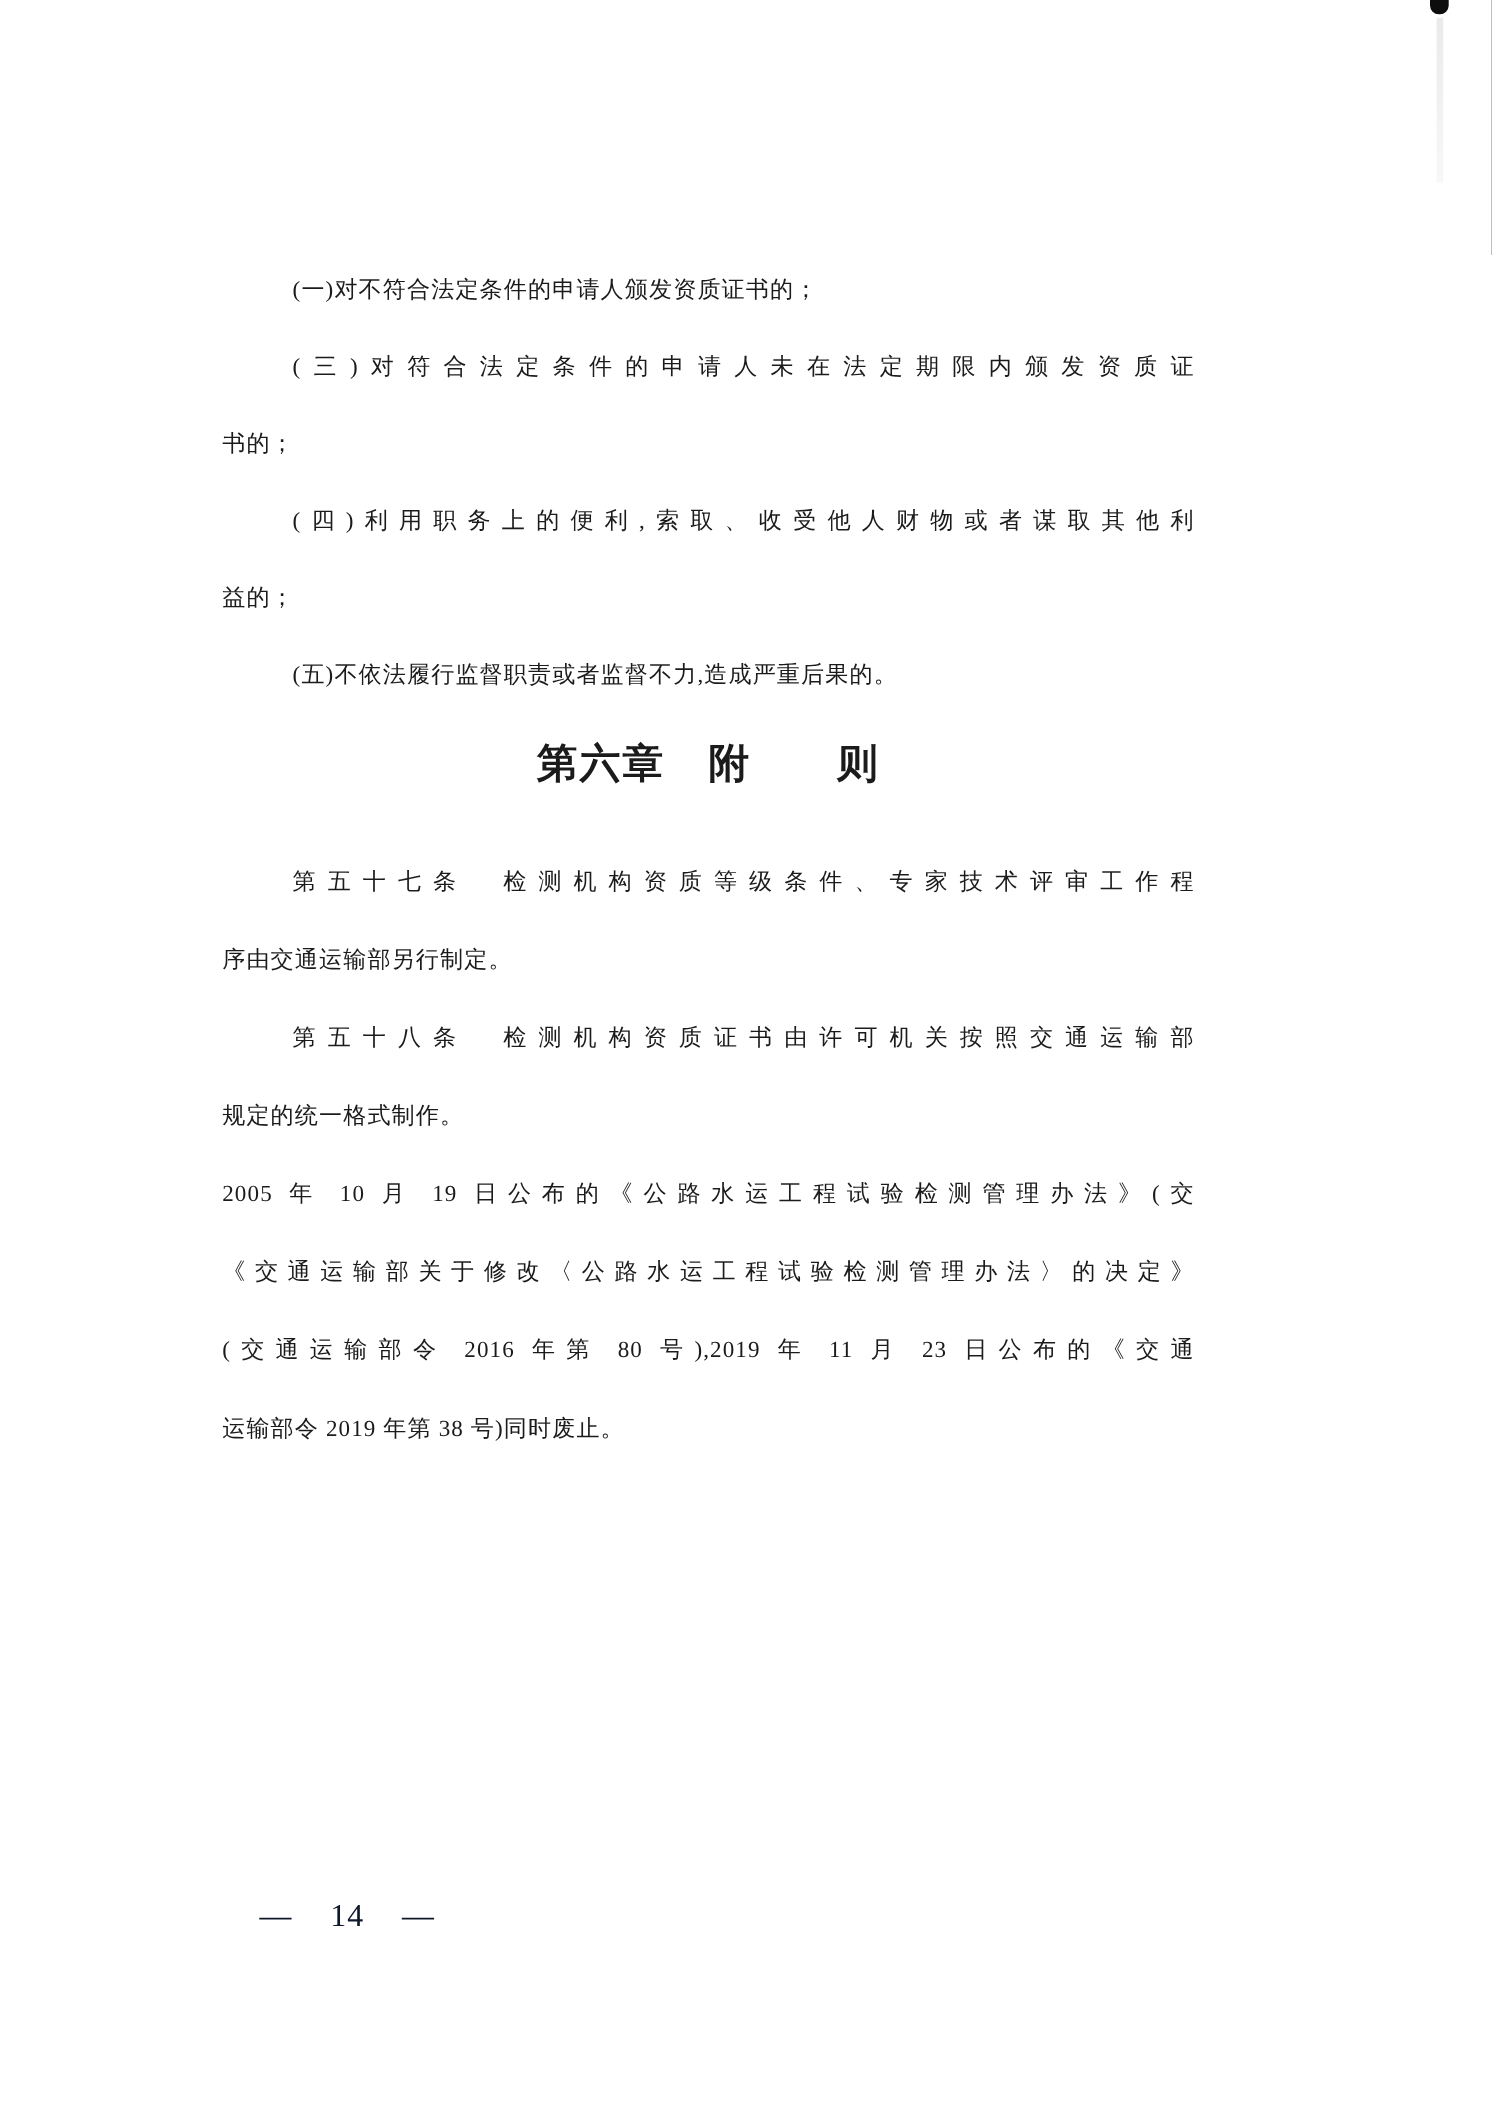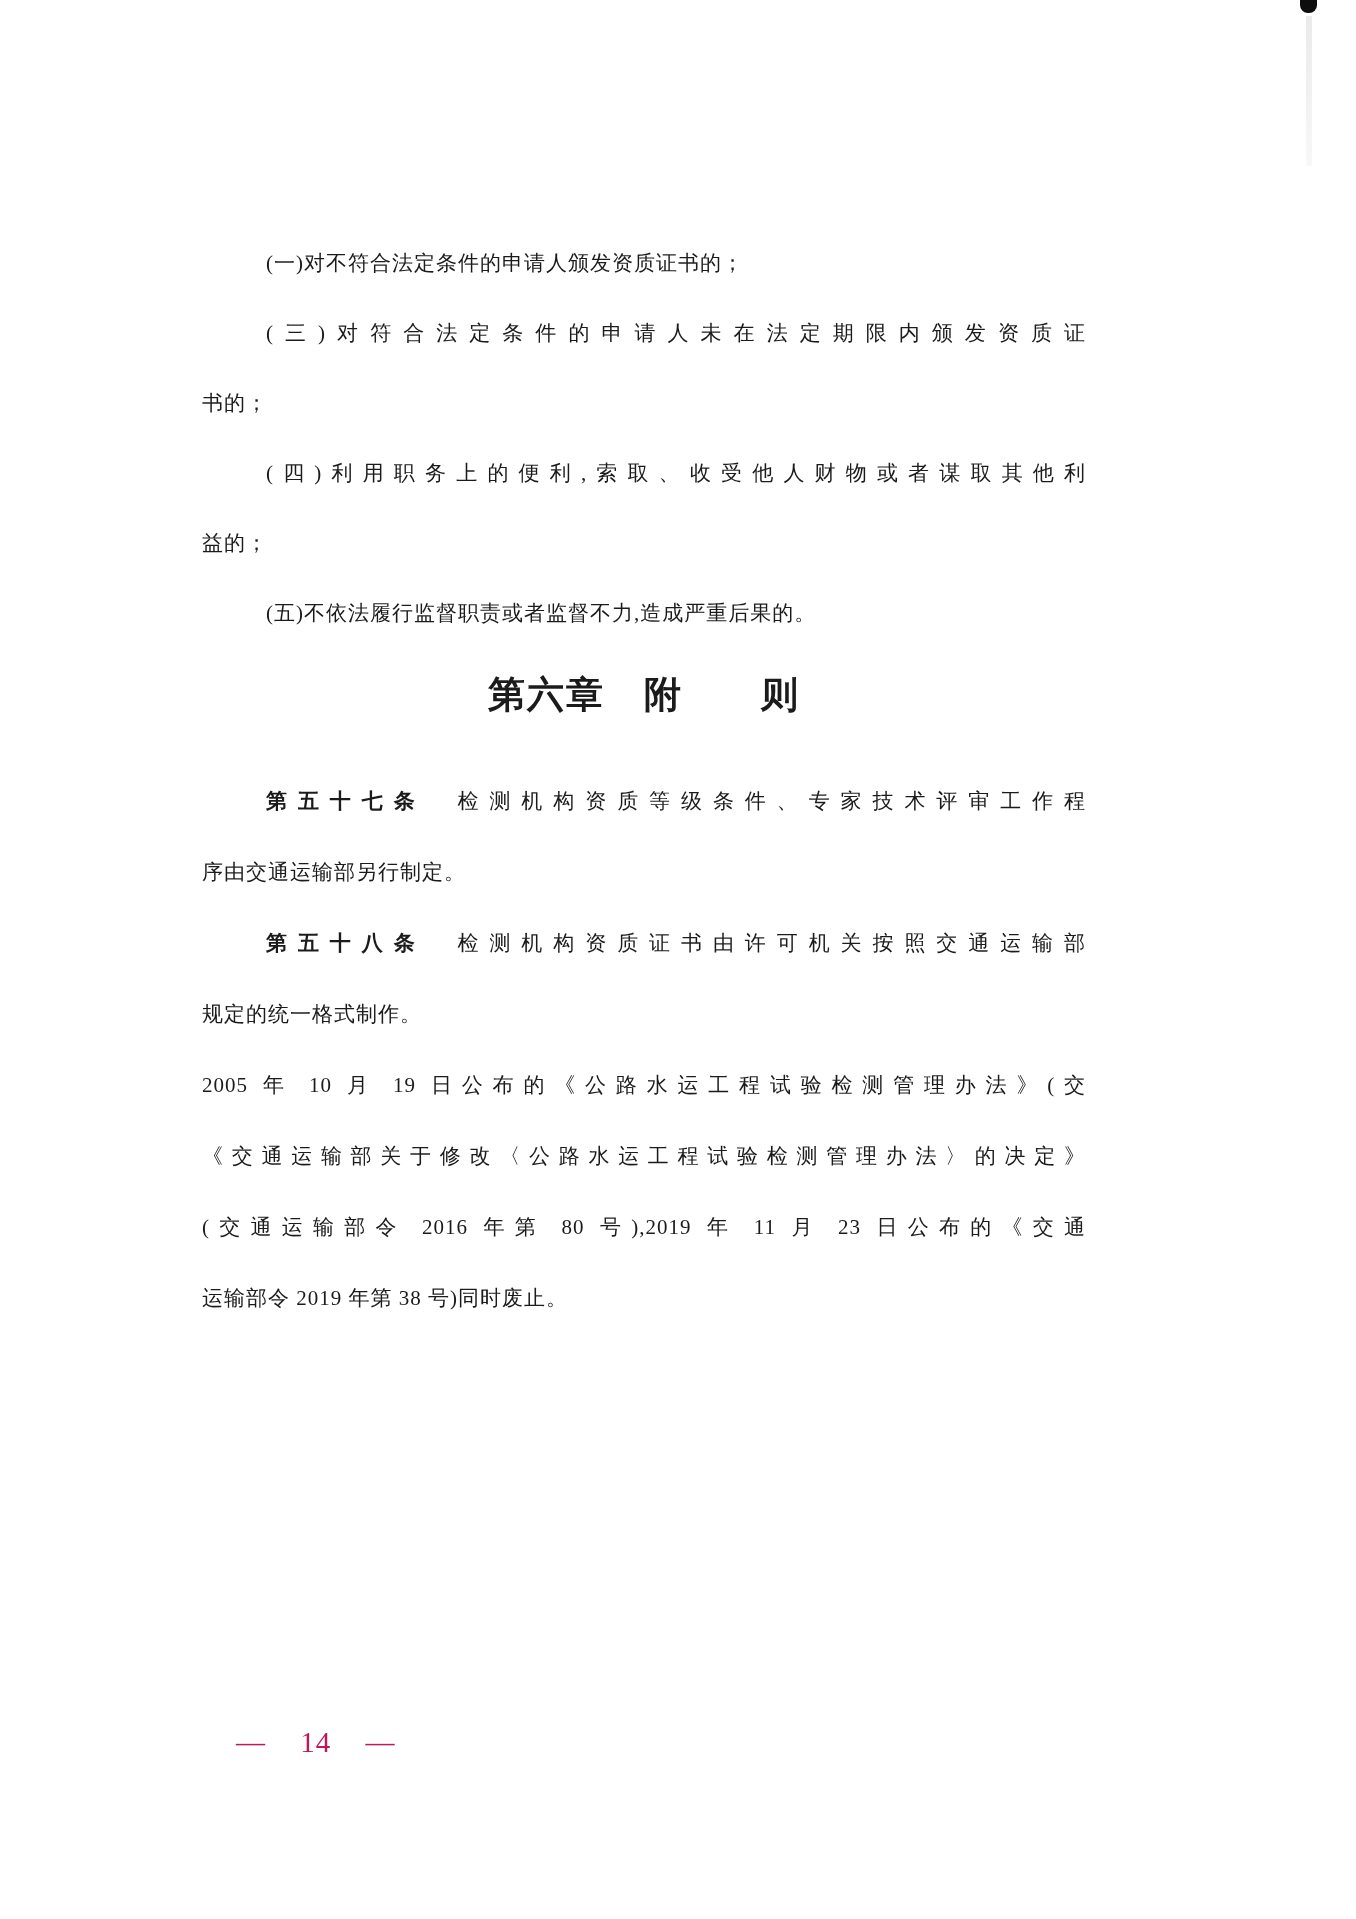--- a/index.html
+++ b/index.html
@@ -20,37 +20,37 @@
     font-size:21px;
     line-height:70px;
     height:70px;
     letter-spacing:1px;
     text-align:justify;
     text-align-last:left;
   }
   .g2 .line { line-height:71px; height:71px; }
   .line.full { text-align-last:justify; }
   .line.indent { text-indent:64px; }
-  .lead { font-weight:bold; }
+  .lead { font-weight:normal; }
   .chapter {
     font-size:37px;
     font-weight:bold;
     text-align:center;
     height:70px; line-height:70px;
     margin-top:12px;
     margin-bottom:36px;
     letter-spacing:2px;
   }
   .footer {
     position:absolute;
     left:236px; top:1726px;
     font-size:29px;
     letter-spacing:1px;
     word-spacing:26px;
-    color:#be185d;
+    color:#0f172a;
   }
   .corner-mark {
     position:absolute;
     top:0; right:39px;
     width:17px; height:13px;
     background:#0d0d0d;
     border-radius:0 0 8px 8px;
   }
   .scan-streak {
     position:absolute;

